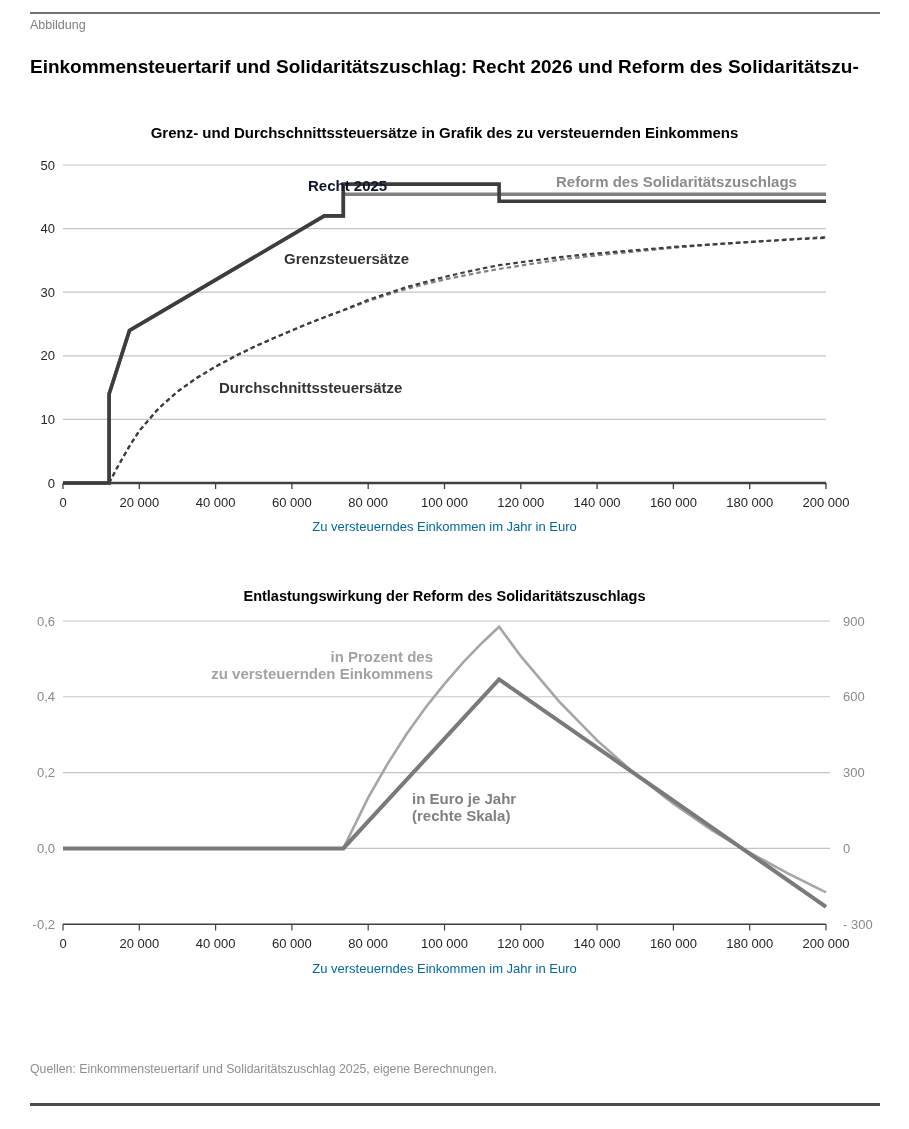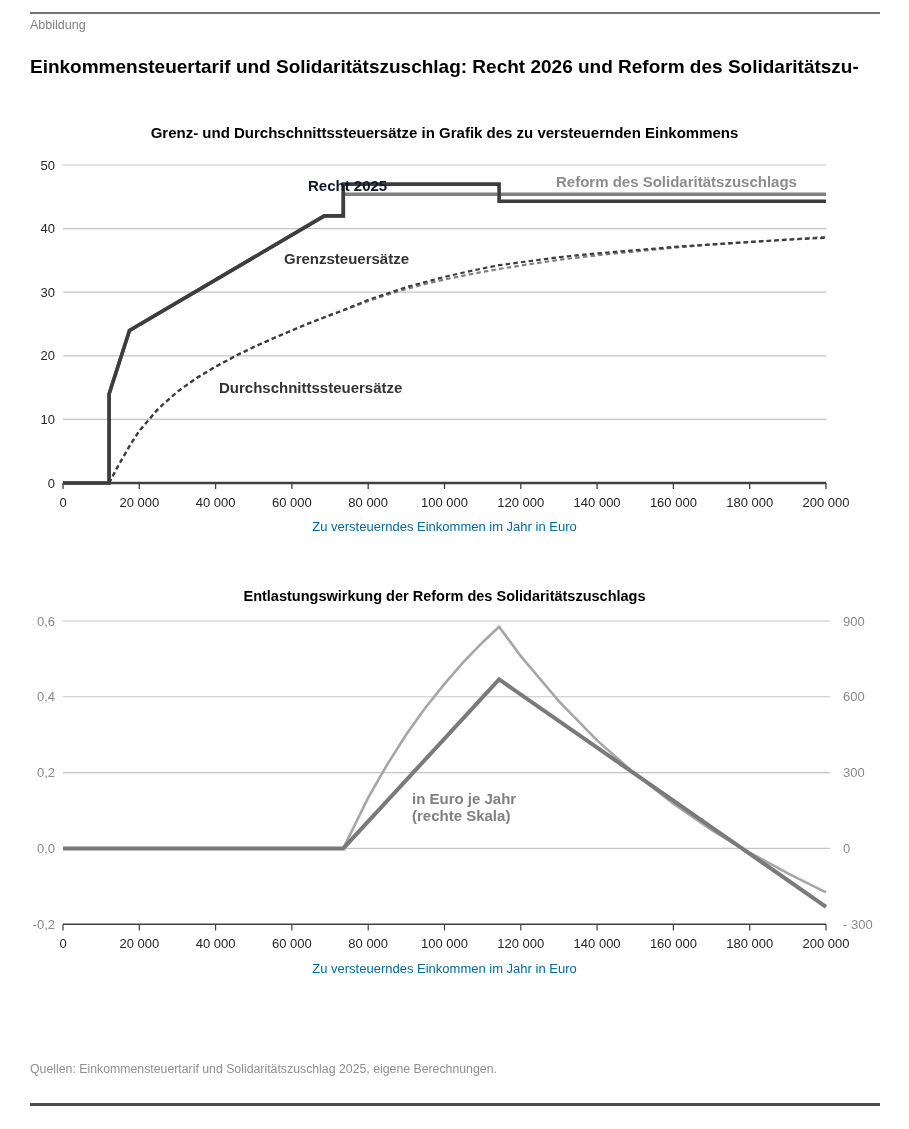--- a/index.html
+++ b/index.html
@@ -108,20 +108,24 @@
   <div class="abs main-title" style="top:54px;">Einkommensteuertarif und Solidaritätszuschlag: Recht 2026 und Reform des Solidaritätszu-</div>
 
   <div class="abs chart-title" style="top:124px;">Grenz- und Durchschnittssteuersätze in Grafik des zu versteuernden Einkommens</div>
   <div class="abs series-label" style="left:556px;top:173px;color:#8c8c8c;">Reform des Solidaritätszuschlags</div>
   <div class="abs series-label" style="left:264px;top:177px;color:#0f172a;padding-left:44px;">Recht 2025</div>
   <div class="abs series-label" style="left:284px;top:250px;color:#333333;">Grenzsteuersätze</div>
   <div class="abs series-label" style="left:219px;top:379px;color:#333333;">Durchschnittssteuersätze</div>
   <div class="abs axis-label" style="top:519px;">Zu versteuerndes Einkommen im Jahr in Euro</div>
 
   <div class="abs chart-title" style="top:588px;font-size:14.5px;">Entlastungswirkung der Reform des Solidaritätszuschlags</div>
+  <div class="abs series-label" style="right:476px;top:648px;color:#a3a3a3;text-align:right;">
+    <div>in Prozent des</div>
+    <div>zu versteuernden Einkommens</div>
+  </div>
   <div class="abs series-label" style="left:412px;top:790px;color:#808080;">
     <div>in Euro je Jahr</div>
     <div>(rechte Skala)</div>
   </div>
   <div class="abs axis-label" style="top:961px;">Zu versteuerndes Einkommen im Jahr in Euro</div>
 
   <div class="abs footnote" style="top:1062px;">Quellen: Einkommensteuertarif und Solidaritätszuschlag 2025, eigene Berechnungen.</div>
   <div class="abs rule" style="top:1103px;height:2.5px;background:#4d4d4d;"></div>
 </div>
 

